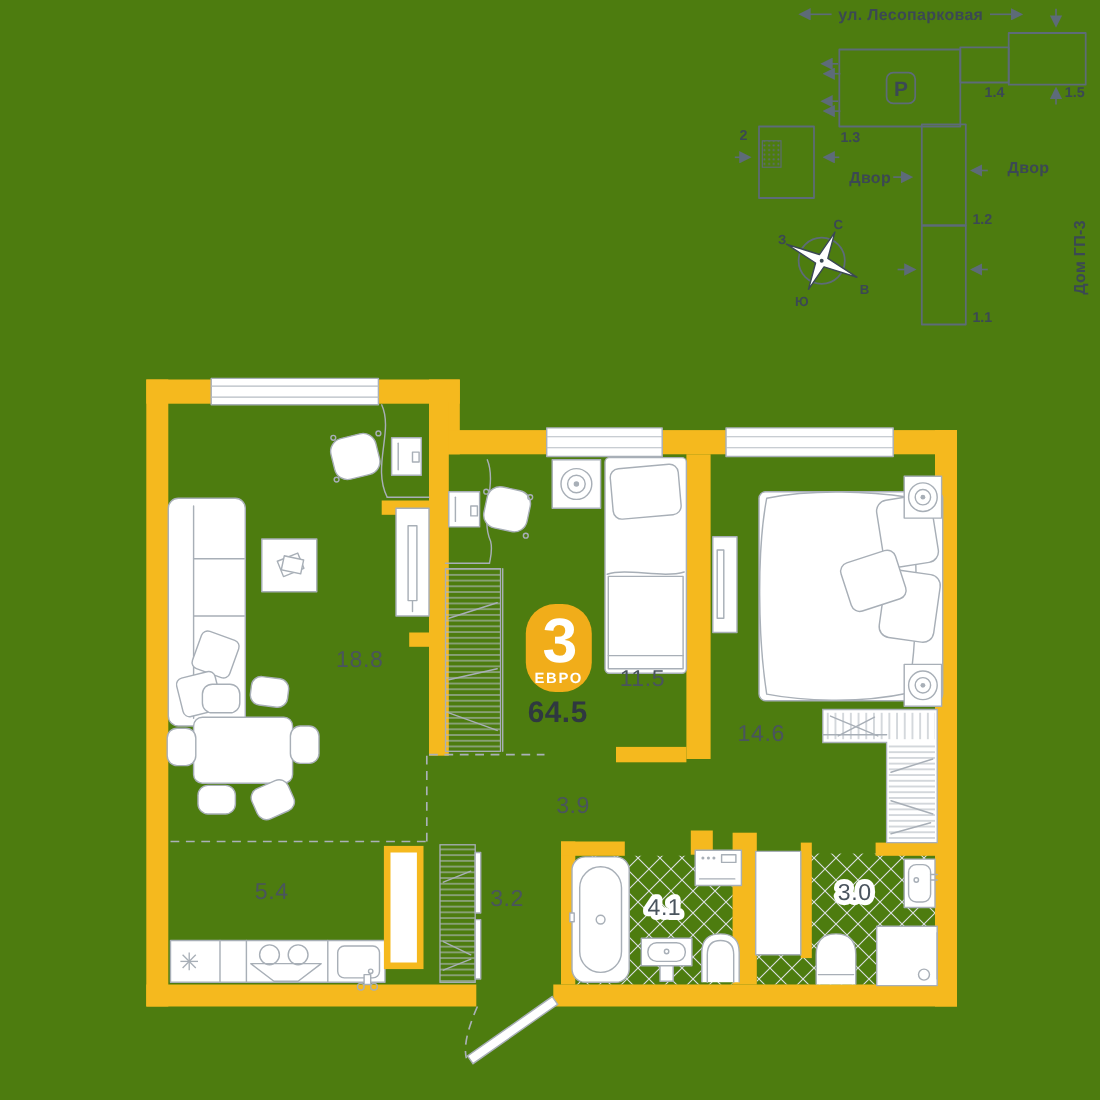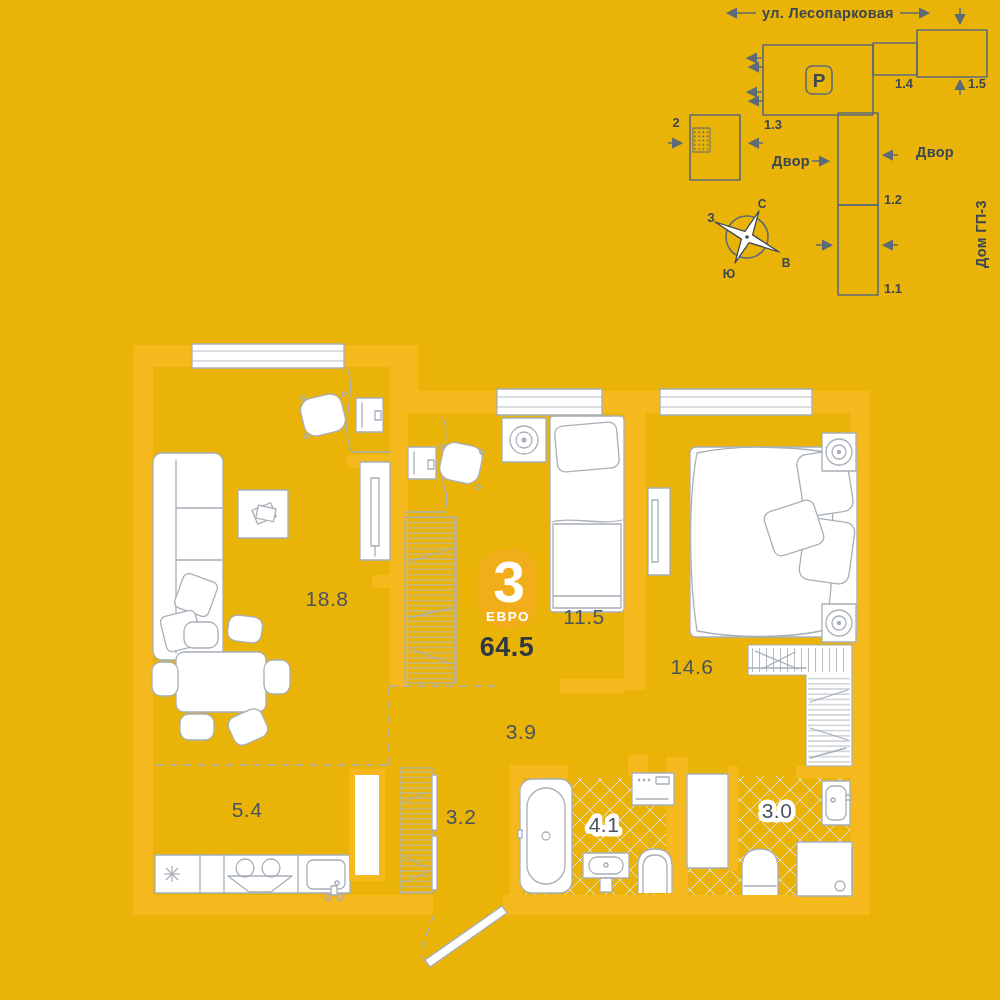--- a/index.html
+++ b/index.html
@@ -1,16 +1,16 @@
 <!DOCTYPE html>
 <html><head>
 <meta charset="utf-8">
 <style>
   html,body{margin:0;padding:0;background:#fff;}
-  #stage{position:relative;width:1000px;height:1000px;background:#eab308;overflow:hidden;
+  #stage{position:relative;width:1000px;height:1000px;background:#4d7c0f;overflow:hidden;
          font-family:"Liberation Sans","DejaVu Sans",sans-serif;}
   svg{position:absolute;left:0;top:0;}
   
   .w{fill:#F5B91E;stroke:none;}
   .f{fill:#fff;stroke:#A8AFB7;stroke-width:1.3;stroke-linejoin:round;}
   .fn{fill:none;stroke:#A8AFB7;stroke-width:1.3;stroke-linejoin:round;stroke-linecap:round;}
   .fthin{fill:none;stroke:#B6BCC3;stroke-width:1;}
   .dash{fill:none;stroke:#AAB1B8;stroke-width:1.5;stroke-dasharray:8 6;}
   .roomlbl{font-size:21px;fill:#4A545E;letter-spacing:.5px;}
   .halo{paint-order:stroke;stroke:#fff;stroke-width:9px;stroke-linejoin:round;}

